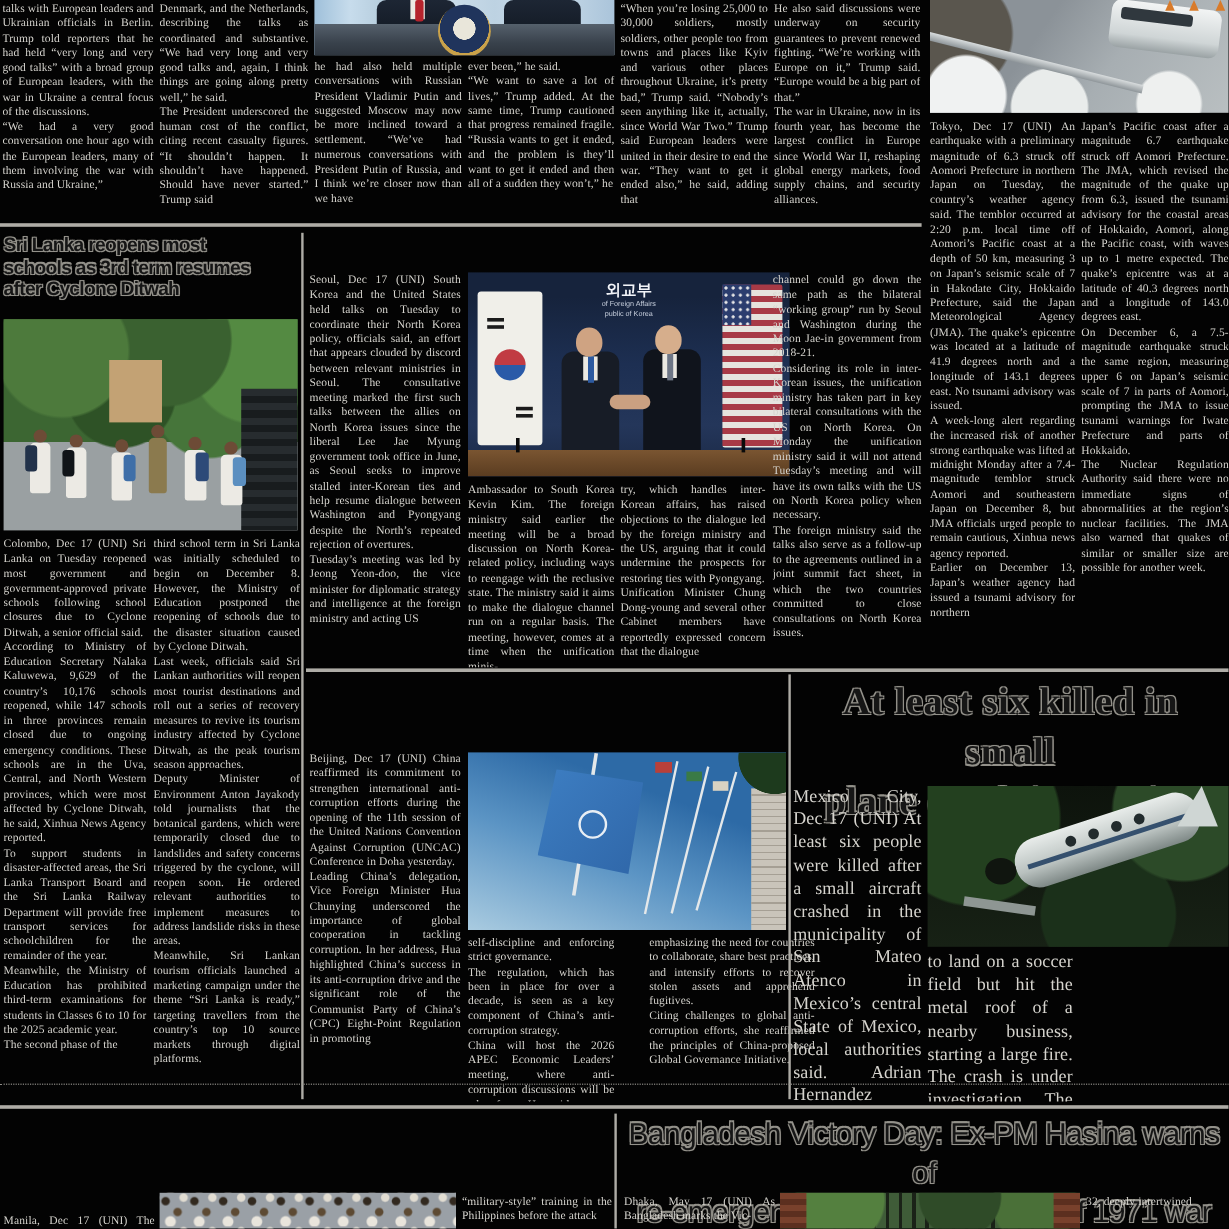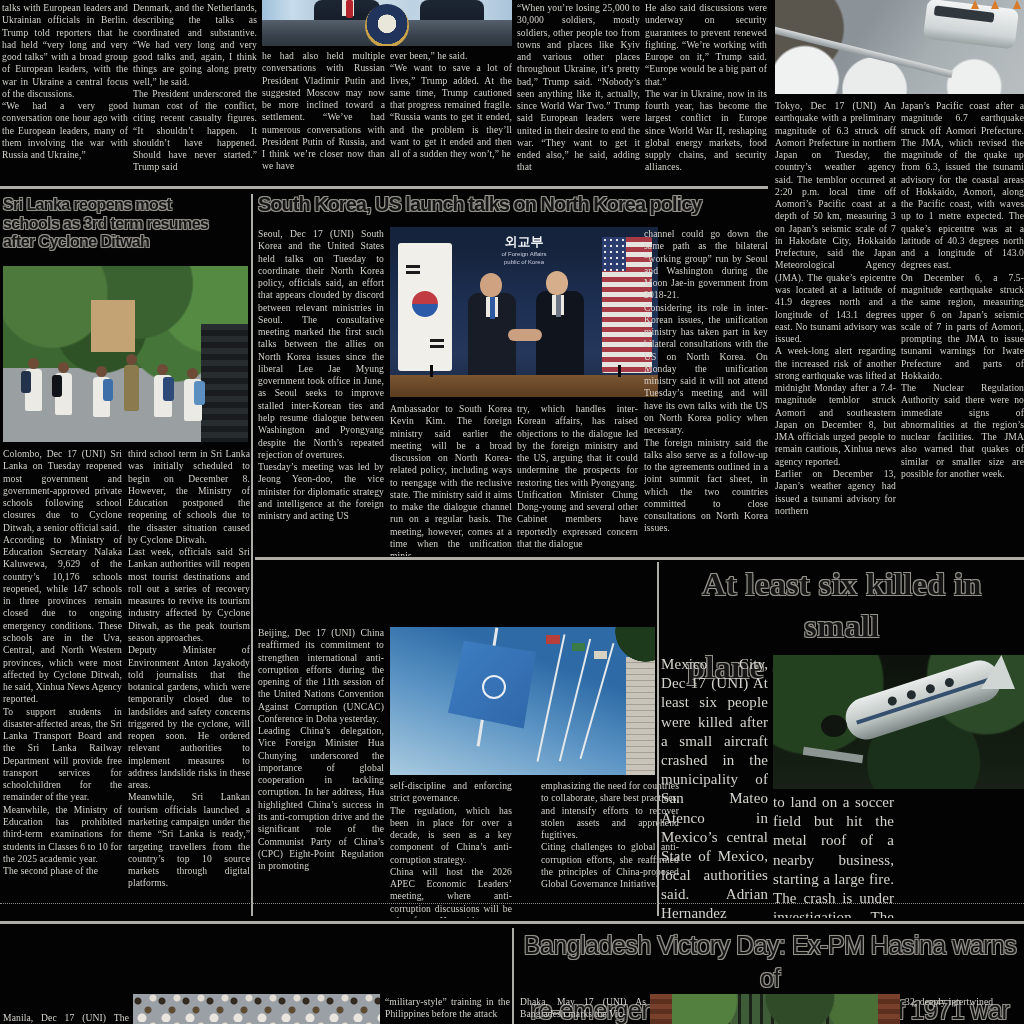--- a/index.html
+++ b/index.html
@@ -172,21 +172,20 @@
 To support students in disaster-affected areas, the Sri Lanka Transport Board and the Sri Lanka Railway Department will provide free transport services for schoolchildren for the remainder of the year.
 Meanwhile, the Ministry of Education has prohibited third-term examinations for students in Classes 6 to 10 for the 2025 academic year.
 The second phase of the</div>
   <div class="col" style="left:128px;top:448px;width:122px;height:470px">third school term in Sri Lanka was initially scheduled to begin on December 8. However, the Ministry of Education postponed the reopening of schools due to the disaster situation caused by Cyclone Ditwah.
 Last week, officials said Sri Lankan authorities will reopen most tourist destinations and roll out a series of recovery measures to revive its tourism industry affected by Cyclone Ditwah, as the peak tourism season approaches.
 Deputy Minister of Environment Anton Jayakody told journalists that the botanical gardens, which were temporarily closed due to landslides and safety concerns triggered by the cyclone, will reopen soon. He ordered relevant authorities to implement measures to address landslide risks in these areas.
 Meanwhile, Sri Lankan tourism officials launched a marketing campaign under the theme “Sri Lanka is ready,” targeting travellers from the country’s top 10 source markets through digital platforms.</div>
 
   <div class="vrule" style="left:251px;top:194px;width:2px;height:722px"></div>
 
-  <div class="hl hl-sans" style="left:258px;top:193px;width:512px;font-size:20px;white-space:nowrap;letter-spacing:-1px">South Korea, US launch talks on North Korea policy</div>
   <div class="col" style="left:258px;top:228px;width:126px;height:330px">Seoul, Dec 17 (UNI) South Korea and the United States held talks on Tuesday to coordinate their North Korea policy, officials said, an effort that appears clouded by discord between relevant ministries in Seoul. The consultative meeting marked the first such talks between the allies on North Korea issues since the liberal Lee Jae Myung government took office in June, as Seoul seeks to improve stalled inter-Korean ties and help resume dialogue between Washington and Pyongyang despite the North’s repeated rejection of overtures.
 Tuesday’s meeting was led by Jeong Yeon-doo, the vice minister for diplomatic strategy and intelligence at the foreign ministry and acting US</div>
   <div class="photo ph-kr" style="left:390px;top:227px;width:268px;height:170px">
     <div class="kr-sign abs" style="top:6px;font-size:13px;font-weight:700">외교부</div>
     <div class="kr-sign abs" style="top:24px;font-size:6px;color:#c6cedc">of Foreign Affairs</div>
     <div class="kr-sign abs" style="top:32px;font-size:6px;color:#c6cedc">public of Korea</div>
     <div class="abs krflag" style="left:8px;top:16px;width:54px;height:128px">
       <div class="abs taeguk" style="left:14px;top:48px;width:26px;height:26px"></div>
       <div class="abs" style="left:8px;top:22px;width:14px;height:3px;background:#1b1b1b"></div>
       <div class="abs" style="left:8px;top:28px;width:14px;height:3px;background:#1b1b1b"></div>

